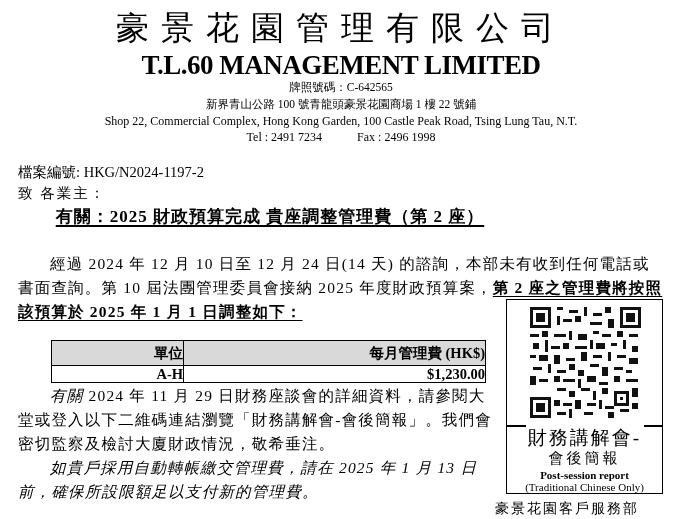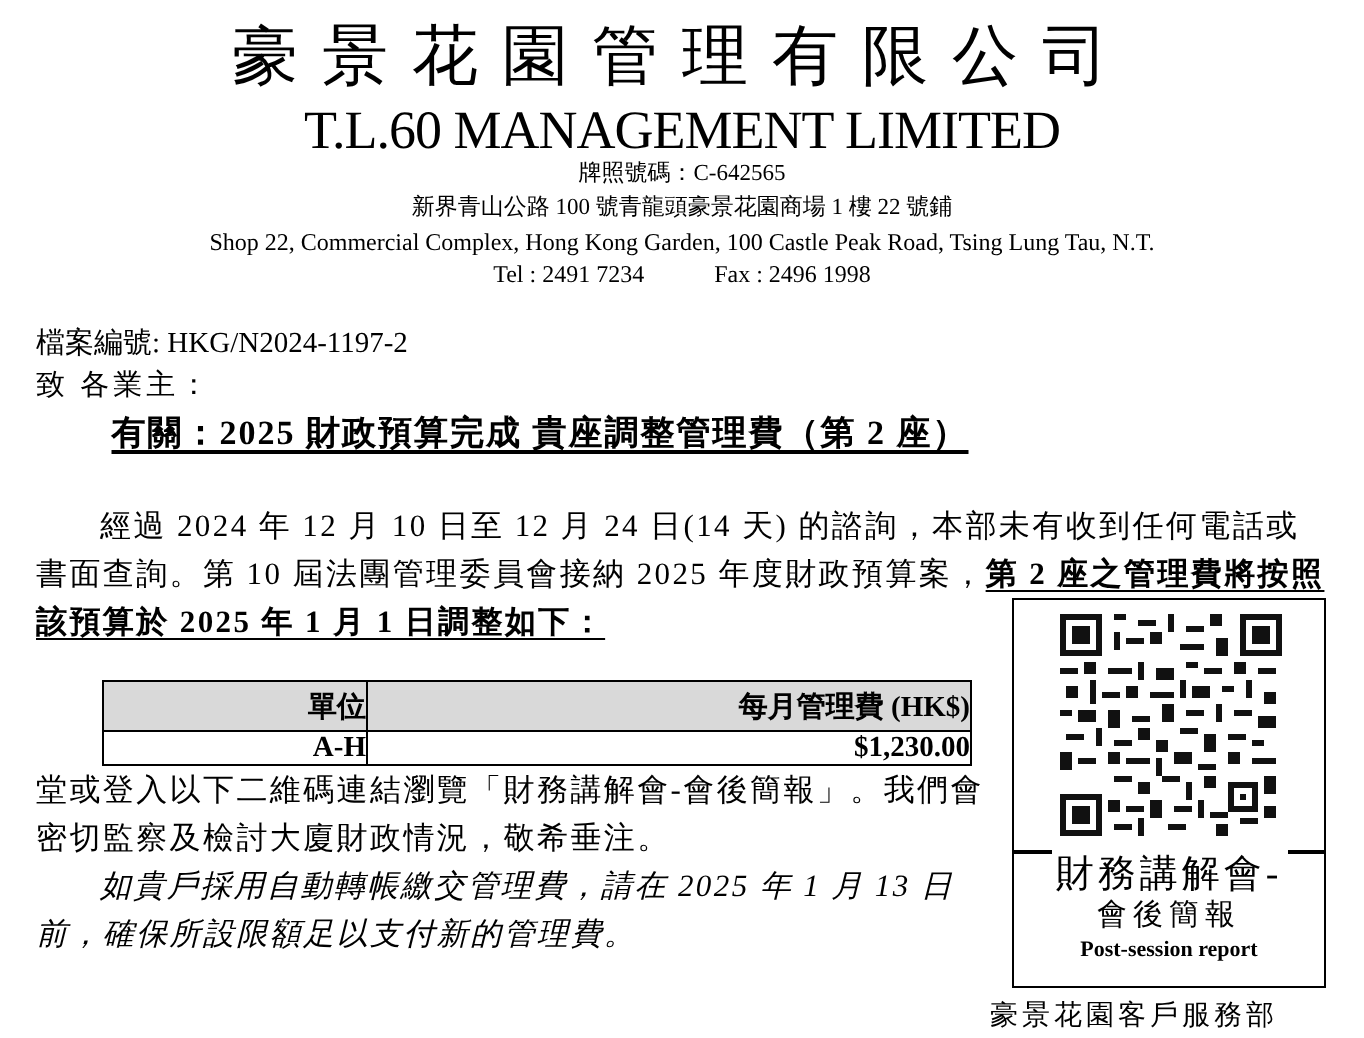--- a/index.html
+++ b/index.html
@@ -2,21 +2,21 @@
 <html><head>
   <meta charset="utf-8">
   <style>
     html, body { margin:0; padding:0; background:#ffffff; }
     body { width:682px; height:519px; position:relative; overflow:hidden; color:#000;
       font-family:"Liberation Serif", "DejaVu Serif", serif; }
     .abs { position:absolute; }
     .center { left:0; width:682px; text-align:center; }
     .cn-title { top:8px; font-size:33px; letter-spacing:12px; font-weight:normal; line-height:40px;
       font-family:"DejaVu Sans", sans-serif; }
-    .en-title { top:50px; font-size:27px; font-weight:normal; line-height:30px; letter-spacing:-0.5px; }
+    .en-title { top:50px; font-size:27px; font-weight:bold; line-height:30px; letter-spacing:-0.5px; }
     .small { font-size:11.5px; line-height:15px; }
     .licence { top:80px; }
     .addr-cn { top:97px; }
     .addr-en { top:114px; font-size:12px; }
     .telfax { top:130px; font-size:12px; }
     .telfax span { margin:0 16px; }
     .fileref { top:163px; left:18px; font-size:14.5px; line-height:18px;text-align:center; }
     .salut { top:184px; left:18px; font-size:14.5px; line-height:18px; letter-spacing:2px; }
     .subject { top:206px; left:0; width:540px; text-align:center; font-size:17px; font-weight:bold; line-height:22px; }
     .subject span { text-decoration:underline; text-decoration-thickness:1.5px; text-underline-offset:3px; letter-spacing:1px; }
@@ -70,20 +70,21 @@
     <th>每月管理費 (HK$)</th>
   </tr>
   <tr>
     <td>A-H</td>
     <td>$1,230.00</td>
   </tr>
 </tbody>
   </table>
 
 <div class="abs para p2">
+  <span class="line ind"><span class="italic">有關</span><span> 2024 年 11 月 29 日財務座談會的詳細資料，請參閱大</span></span>
   <span class="line">堂或登入以下二維碼連結瀏覽「財務講解會-會後簡報」。我們會</span>
   <span class="line">密切監察及檢討大廈財政情況，敬希垂注。</span>
   <span class="line ind italic">如貴戶採用自動轉帳繳交管理費，請在 2025 年 1 月 13 日</span>
   <span class="line italic">前，確保所設限額足以支付新的管理費。</span>
 </div>
 
 <div class="abs qrbox">
   <svg class="qr" viewBox="0 0 37 37" shape-rendering="crispEdges">
     <rect width="37" height="37" fill="#fff"></rect>
     <g fill="#111">
@@ -173,15 +174,16 @@
         <rect x="18" y="35" width="3" height="1"></rect>
         <rect x="26" y="35" width="2" height="2"></rect>
         <rect x="30" y="34" width="3" height="1"></rect>
     </g>
   </svg>
   <div class="qr-rule-l"></div>
   <div class="qr-rule-r"></div>
   <div class="qr-cap1">財務講解會-</div>
   <div class="qr-cap2">會後簡報</div>
   <div class="qr-cap3">Post-session report</div>
+  <div class="qr-cap4">(Traditional Chinese Only)</div>
 </div>
 
 <div class="abs footer">豪景花園客戶服務部</div>
 
 </body></html>

